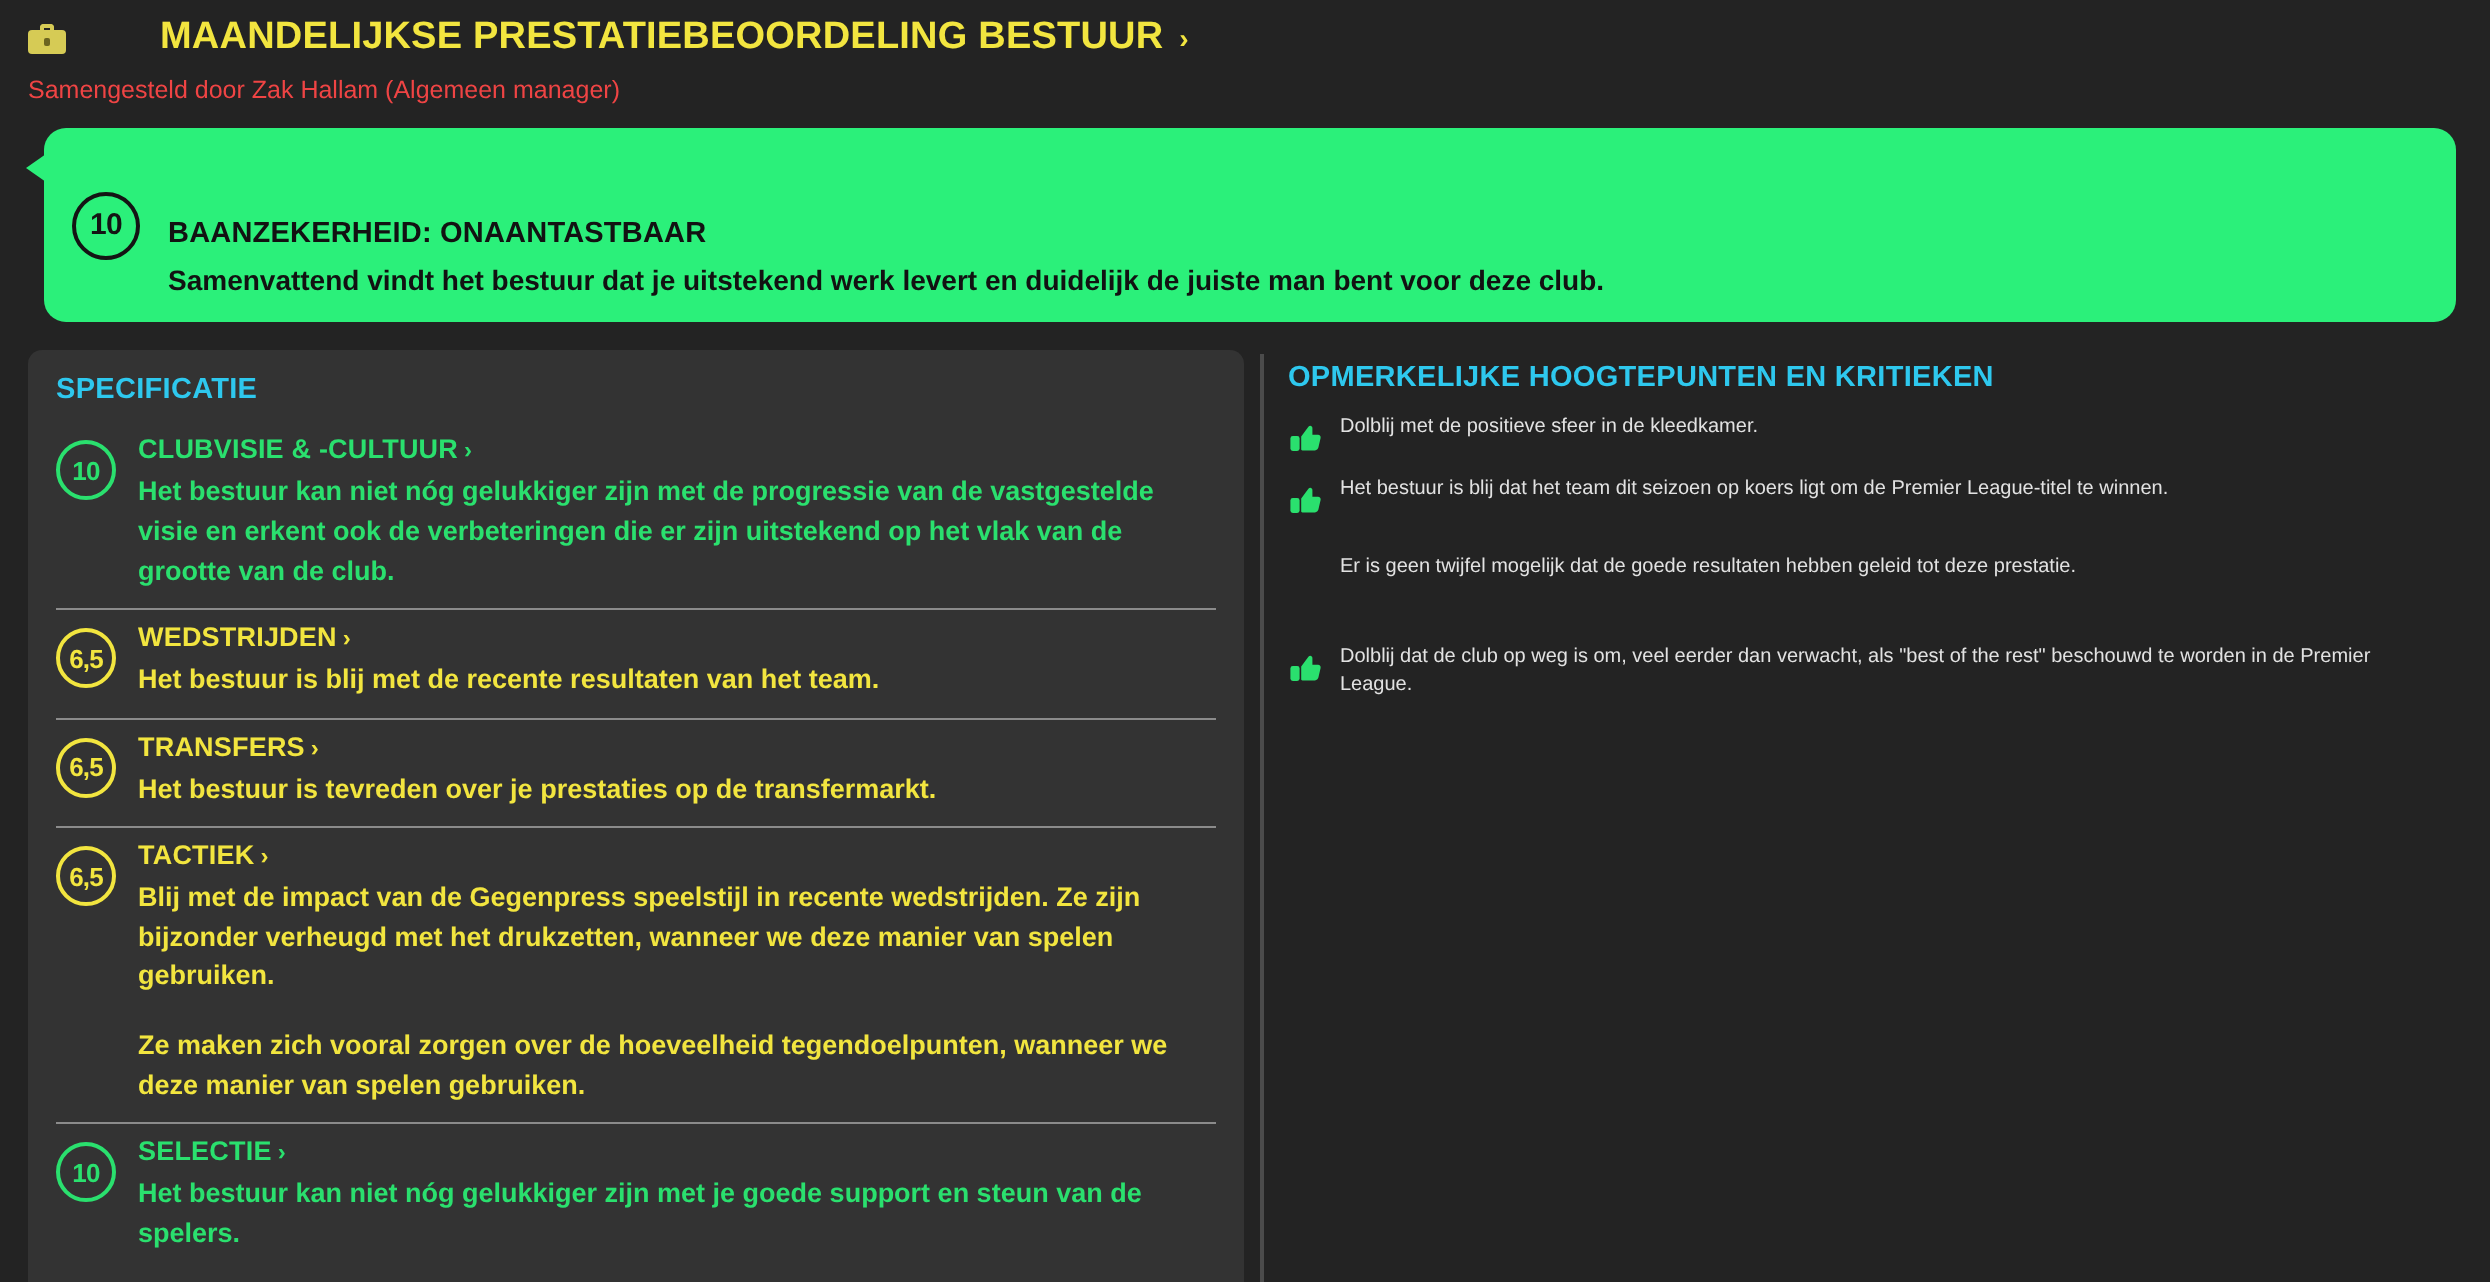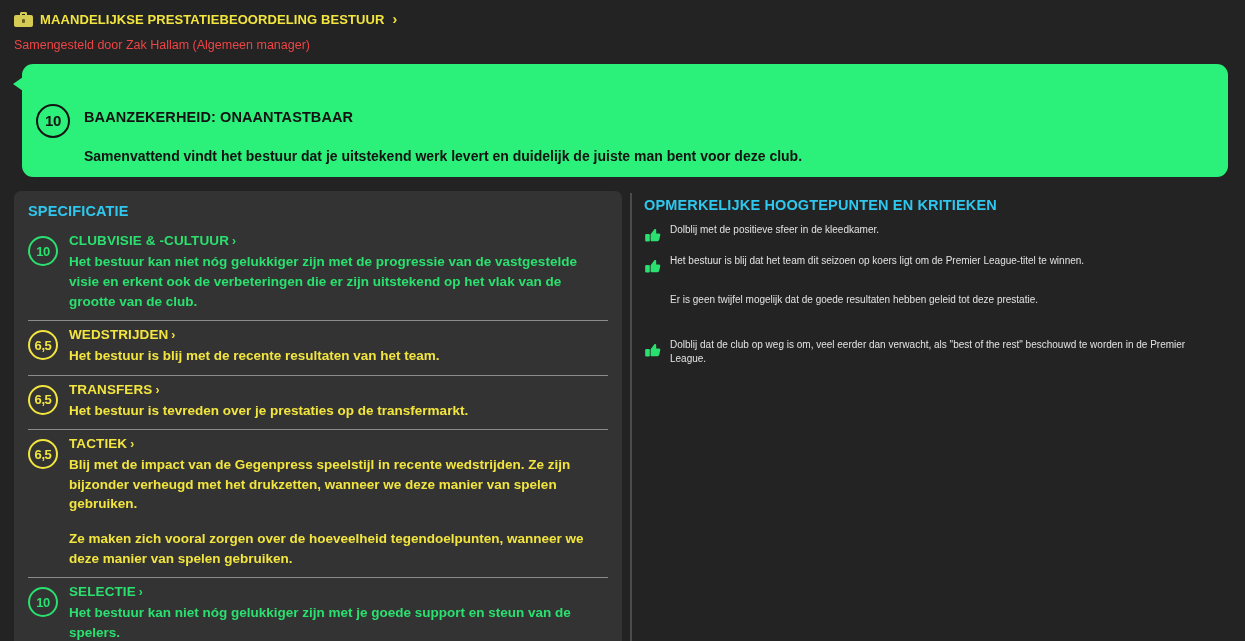--- a/index.html
+++ b/index.html
@@ -39,24 +39,25 @@
     border-radius: 2px 2px 0 0;
   }
   .briefcase .latch {
     position: absolute; left: 8px; top: 7px;
     width: 3px; height: 4px;
     background: #6b6420;
     border-radius: 1px;
   }
   .page-title {
     color: #f2e53f;
-    font-size: 13px;
+    font-size: 19px;
     font-weight: bold;
     letter-spacing: 0.1px;
     white-space: nowrap;
+    margin-left: 40px;
   }
   .title-chevron {
     color: #f2e53f;
     font-size: 14px;
     font-weight: bold;
     margin-left: 1px;
   }
   .page-subtitle {
     color: #ef4444;
     font-size: 12.5px;
@@ -104,21 +105,21 @@
     color: #121212;
     font-size: 14.5px;
     font-weight: bold;
     letter-spacing: 0.1px;
     margin-top: 32px;
   }
   .banner-body {
     color: #121212;
     font-size: 14px;
     font-weight: bold;
-    margin-top: 19px;
+    margin-top: 3px;
   }
 
   
   .columns {
     display: flex;
     margin-top: 14px;
     height: 496px;
   }
   .col-left {
     width: 608px;

